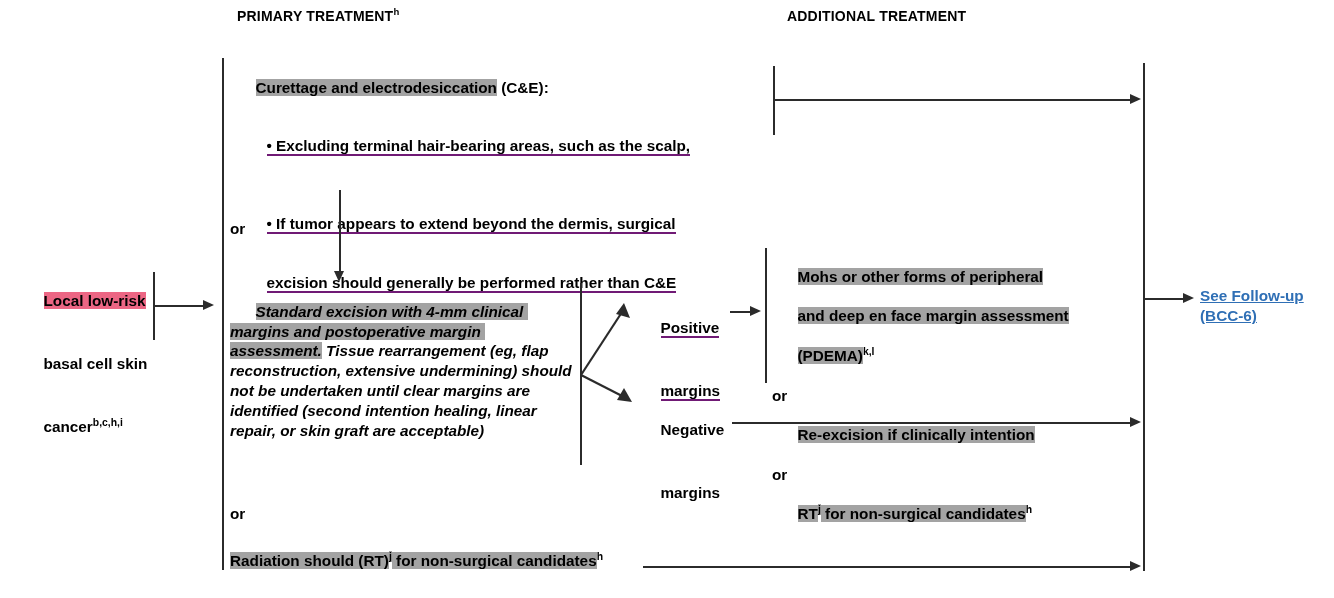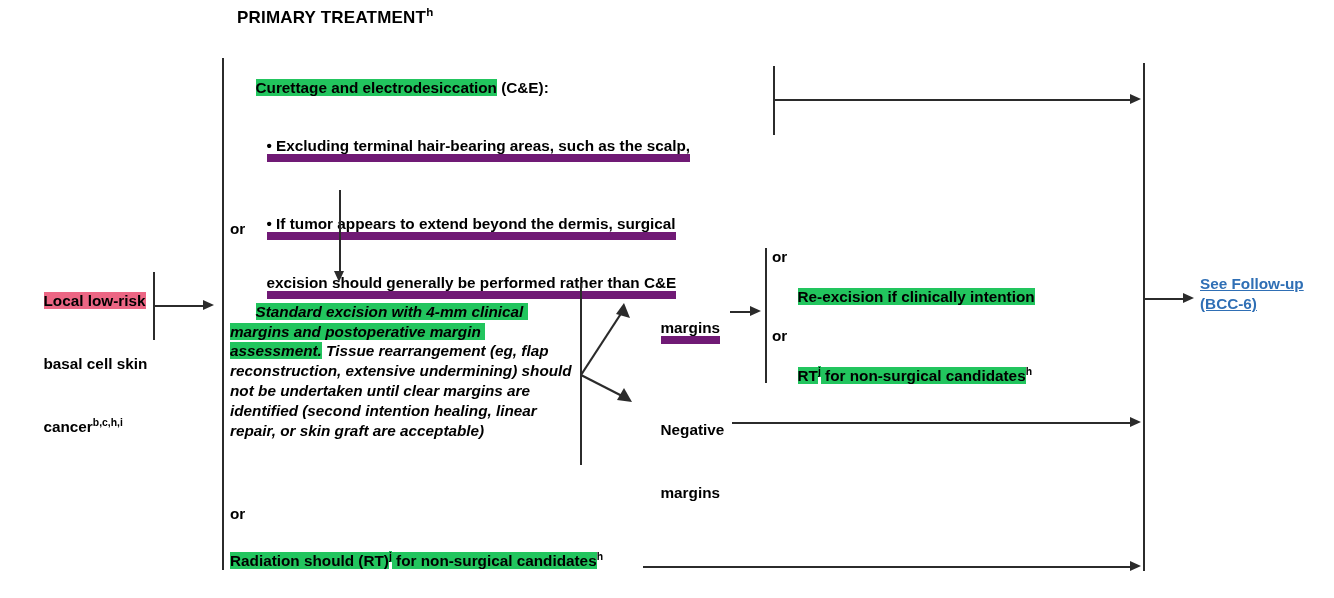--- a/index.html
+++ b/index.html
@@ -15,50 +15,50 @@
     position: relative;
     width: 1334px;
     height: 598px;
     background: #ffffff;
     overflow: hidden;
   }
   .abs { position: absolute; }
 
   
   .col-header {
-    font-size: 17px;
+    font-size: 14px;
     font-weight: bold;
     letter-spacing: 0.2px;
     white-space: nowrap;
     text-align: center;
   }
 
   
   .txt {
     font-size: 15.3px;
     font-weight: bold;
     line-height: 19.6px;
     white-space: pre-wrap;
   }
 
   
   .hlY {
-    background: #22c55e;
+    background: #a3a3a3;
     box-decoration-break: clone;
     -webkit-box-decoration-break: clone;
   }
   .hlP {
     background: #EC6684;
     box-decoration-break: clone;
     -webkit-box-decoration-break: clone;
   }
 
   
   .ru {
-    border-bottom: 8px solid #701a75;
+    border-bottom: 2px solid #701a75;
     padding-bottom: 0px;
   }
 
   sup {
     font-size: 0.68em;
     font-weight: bold;
     vertical-align: super;
     line-height: 0;
   }
 
@@ -96,20 +96,21 @@
 </style>
 </head>
 <body>
 
 <div id="canvas">
 
   <div class="abs col-header" style="left:237px; top:8px;">
     <span>PRIMARY TREATMENT</span><sup>h</sup>
   </div>
 
+  <div class="abs col-header" style="left:787px; top:8px;">ADDITIONAL TREATMENT</div>
 
   <div class="abs" style="left:18px; top:269px; width:132px;">
     <div class="txt" style="line-height:21px;">
       <span class="hlP">Local low-risk</span>
     </div>
     <div class="txt" style="line-height:21px;">
       <span>basal cell skin</span>
     </div>
     <div class="txt" style="line-height:21px;">
       <span>cancer</span><sup>b,c,h,i</sup>
@@ -162,20 +163,23 @@
 
   <svg class="abs" style="left:578px; top:296px; width:70px; height:110px;">
     <line x1="3" y1="79" x2="46" y2="13" stroke="#2b2b2b" stroke-width="2.2"></line>
     <polygon points="46,7 52,22 38,18" fill="#2b2b2b"></polygon>
     <line x1="3" y1="79" x2="48" y2="102" stroke="#2b2b2b" stroke-width="2.2"></line>
     <polygon points="54,106 39,104 46,92" fill="#2b2b2b"></polygon>
   </svg>
 
   <div class="abs" style="left:635px; top:296px; width:95px;">
     <div class="txt" style="line-height:21px;">
+      <span class="ru">Positive</span>
+    </div>
+    <div class="txt" style="line-height:21px;">
       <span class="ru">margins</span>
     </div>
   </div>
 
   <div class="abs hline" style="left:730px; top:311px; width:20px;"></div>
   <div class="abs arrow-r" style="left:750px; top:306px;"></div>
 
   <div class="abs" style="left:635px; top:398px; width:95px;">
     <div class="txt" style="line-height:21px;">
       <span>Negative</span>
@@ -185,20 +189,25 @@
     </div>
   </div>
 
   <div class="abs hline" style="left:732px; top:422px; width:400px;"></div>
   <div class="abs arrow-r" style="left:1130px; top:417px;"></div>
 
   <div class="abs vline" style="left:765px; top:248px; height:135px;"></div>
 
   <div class="abs" style="left:772px; top:247px; width:330px;">
 
+    <div class="txt" style="line-height:19.8px;">
+      <span class="hlY">Mohs or other forms of peripheral</span><br>
+      <span class="hlY">and deep en face margin assessment</span><br>
+      <span class="hlY">(PDEMA)</span><sup>k,l</sup>
+    </div>
 
     <div class="txt" style="line-height:19.8px;">or</div>
 
     <div class="txt" style="line-height:19.8px;">
       <span class="hlY">Re-excision if clinically intention</span>
     </div>
 
     <div class="txt" style="line-height:19.8px;">or</div>
 
     <div class="txt" style="line-height:19.8px;">
@@ -215,18 +224,18 @@
   </div>
 
   <div class="abs hline" style="left:643px; top:566px; width:489px;"></div>
   <div class="abs arrow-r" style="left:1130px; top:561px;"></div>
 
   <div class="abs vline" style="left:1143px; top:63px; height:508px;"></div>
 
   <div class="abs hline" style="left:1145px; top:298px; width:38px;"></div>
   <div class="abs arrow-r" style="left:1183px; top:293px;"></div>
 
-  <div class="abs" style="left:1200px; top:274px; width:130px;">
+  <div class="abs" style="left:1200px; top:286px; width:130px;">
     <div class="link">See Follow-up</div>
     <div class="link">(BCC-6)</div>
   </div>
 
 </div>
 
 </body></html>

